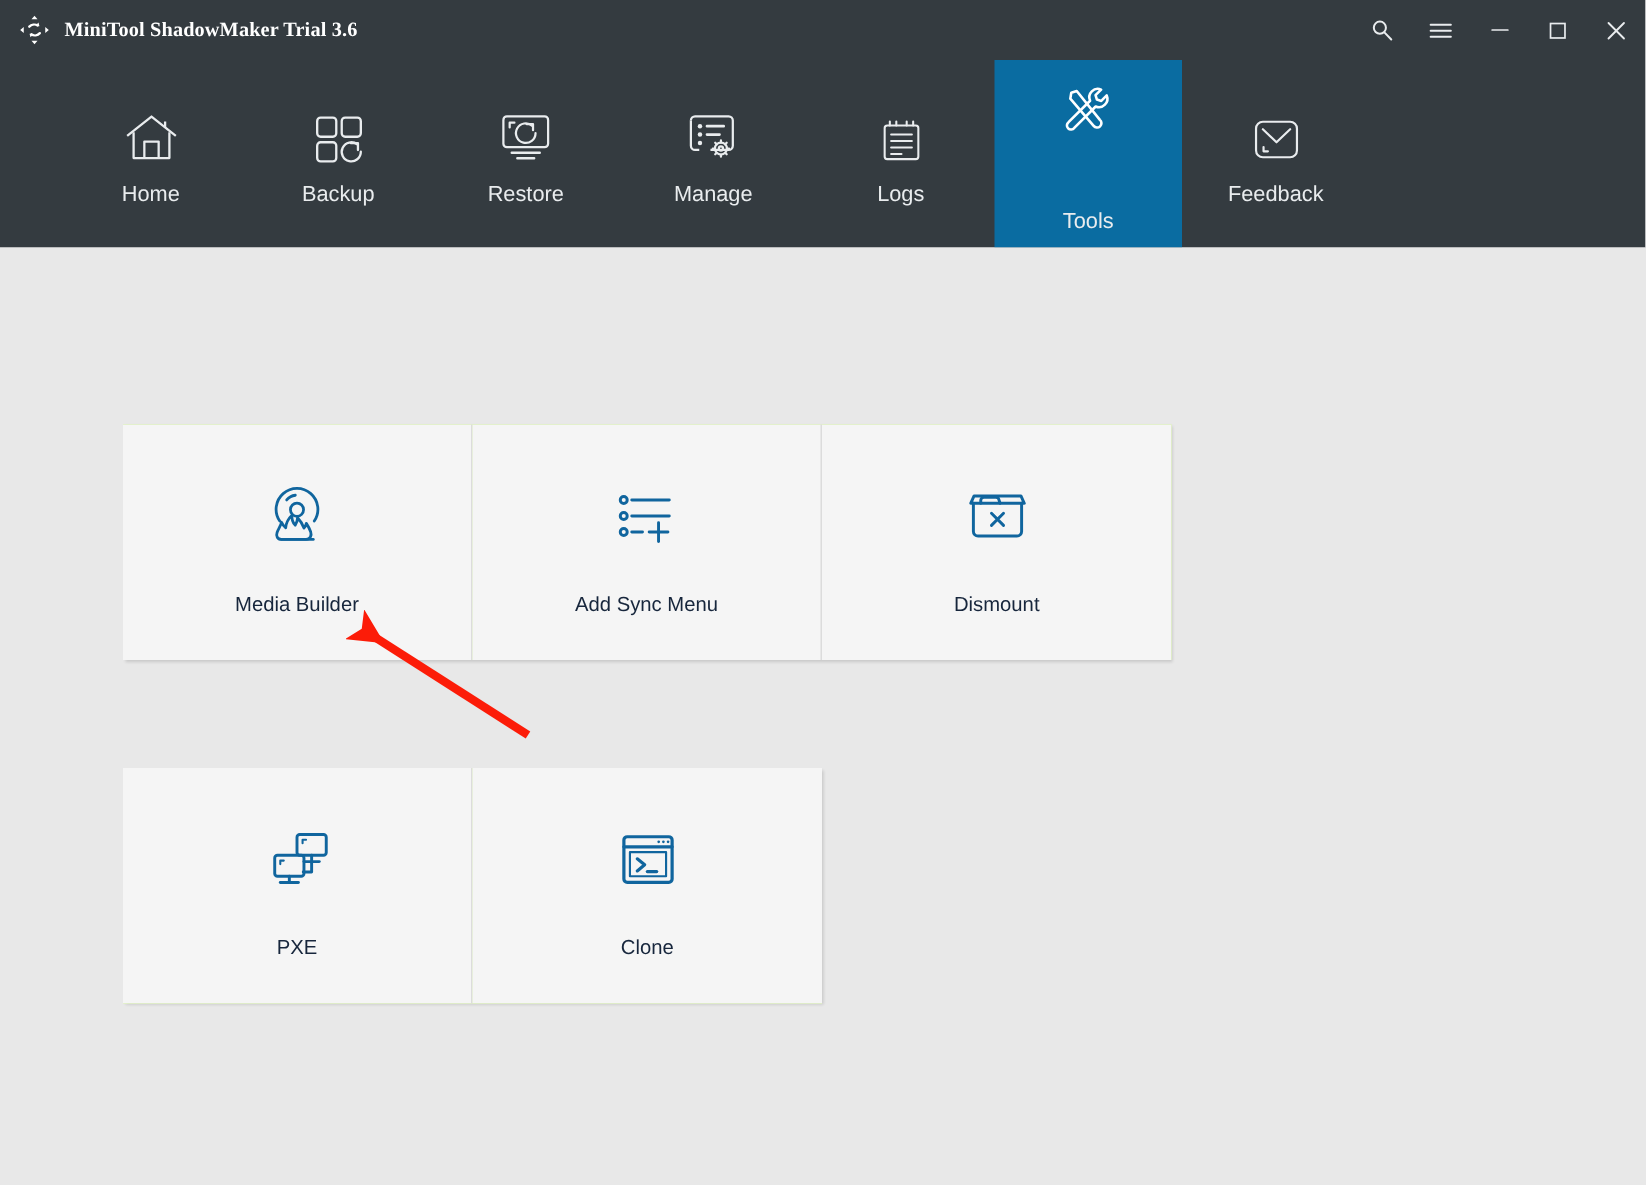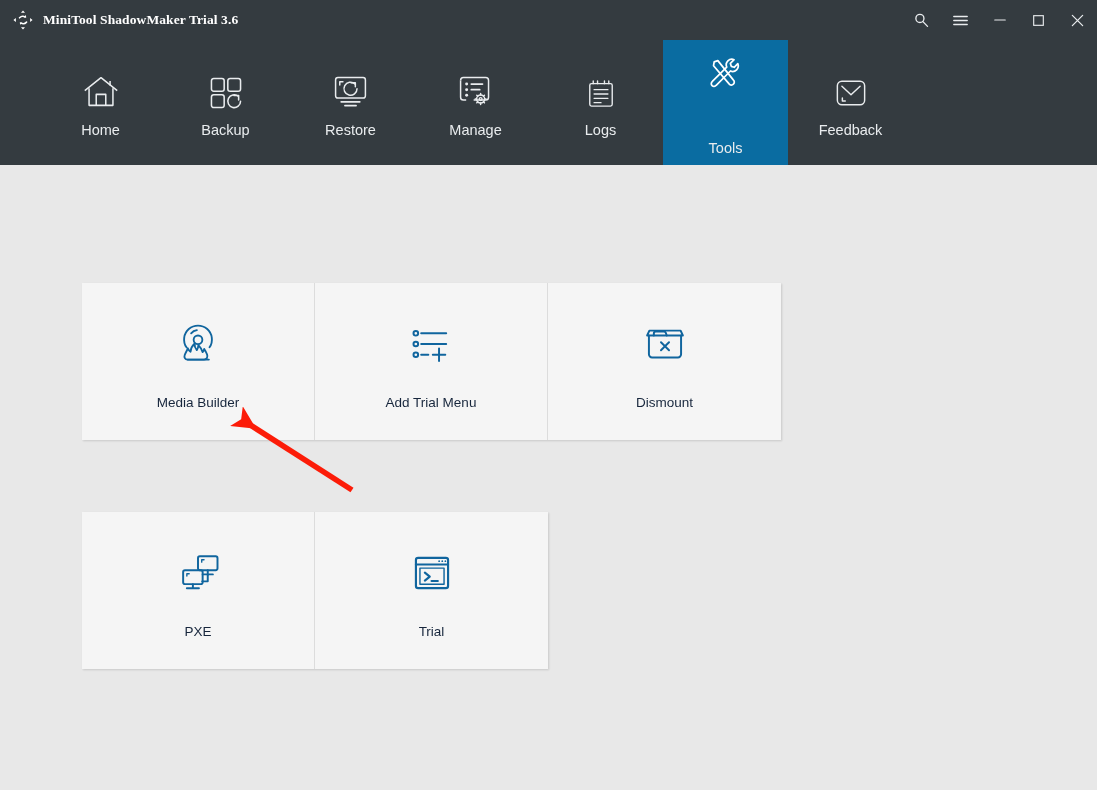--- a/index.html
+++ b/index.html
@@ -278,21 +278,21 @@
         <svg width="50" height="50" viewBox="0 0 56 56" fill="none" stroke="#10659e" stroke-width="2.2" stroke-linecap="round">
           <circle cx="11" cy="16" r="2.6"></circle>
           <circle cx="11" cy="28" r="2.6"></circle>
           <circle cx="11" cy="40" r="2.6"></circle>
           <path d="M17 16h28"></path>
           <path d="M17 28h28"></path>
           <path d="M17 40h8"></path>
           <path d="M30 40h14M37 33v14"></path>
         </svg>
       </span>
-      <span class="tool-label">Add Trial Menu</span>
+      <span class="tool-label">Add Sync Menu</span>
     </div>
 
 
     <div class="tool-card">
       <span class="tool-icon">
         <svg width="50" height="50" viewBox="0 0 56 56" fill="none" stroke="#10659e" stroke-width="2.2" stroke-linecap="round" stroke-linejoin="round">
           <path d="M8 18.5l2.5-5.5h35L48 18.5z"></path>
           <path d="M10 18.5v21a3.5 3.5 0 0 0 3.5 3.5h29a3.5 3.5 0 0 0 3.5-3.5v-21"></path>
           <path d="M15.5 18.5v-2.2c0-1.2 1-2.3 2.3-2.3h9c1 0 1.8.5 2.1 1.4l1 3.1"></path>
           <path d="M23.5 26l9 9M32.5 26l-9 9"></path>
@@ -328,21 +328,21 @@
           <rect x="10" y="11" width="36" height="34" rx="2.5"></rect>
           <path d="M10 18.5h36"></path>
           <circle cx="36" cy="14.8" r="1" fill="#10659e" stroke="none"></circle>
           <circle cx="39.5" cy="14.8" r="1" fill="#10659e" stroke="none"></circle>
           <circle cx="43" cy="14.8" r="1" fill="#10659e" stroke="none"></circle>
           <path d="M14.5 22.5h27v18h-27z" stroke-width="1.6"></path>
           <path d="M20 27.5l5.5 4.5-5.5 4.5"></path>
           <path d="M27.5 37h7"></path>
         </svg>
       </span>
-      <span class="tool-label">Trial</span>
+      <span class="tool-label">Clone</span>
     </div>
   </div>
 
   <svg id="annotation-arrow" viewBox="0 0 1097 625">
     <defs>
       <marker id="redhead" markerWidth="4.2" markerHeight="4.2" refX="2.6" refY="2.1" orient="auto">
         <path d="M0,2.1 L4.2,0 L3.2,2.1 L4.2,4.2 Z" fill="#fc1c08"></path>
       </marker>
     </defs>
     <line x1="352" y1="325" x2="244" y2="256" stroke="#fc1c08" stroke-width="5.6" marker-end="url(#redhead)"></line>

